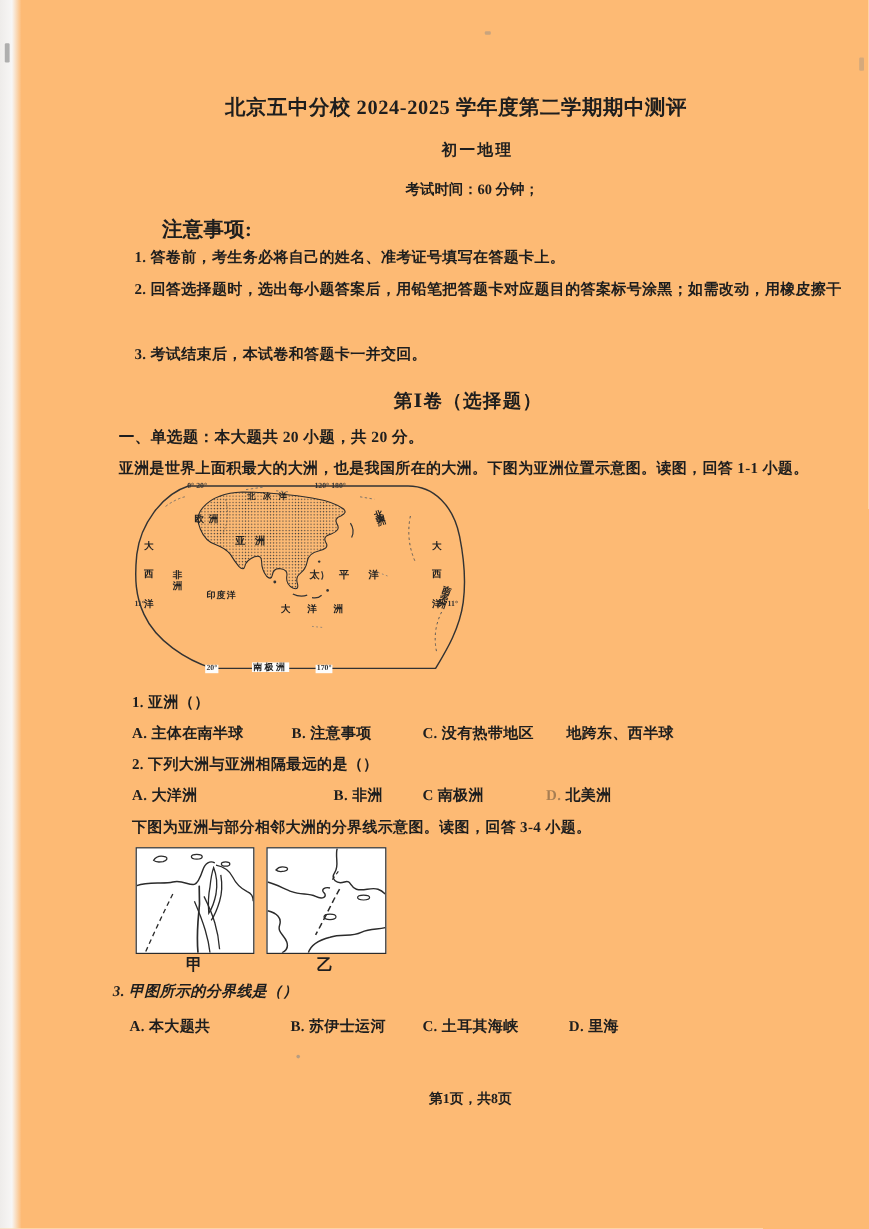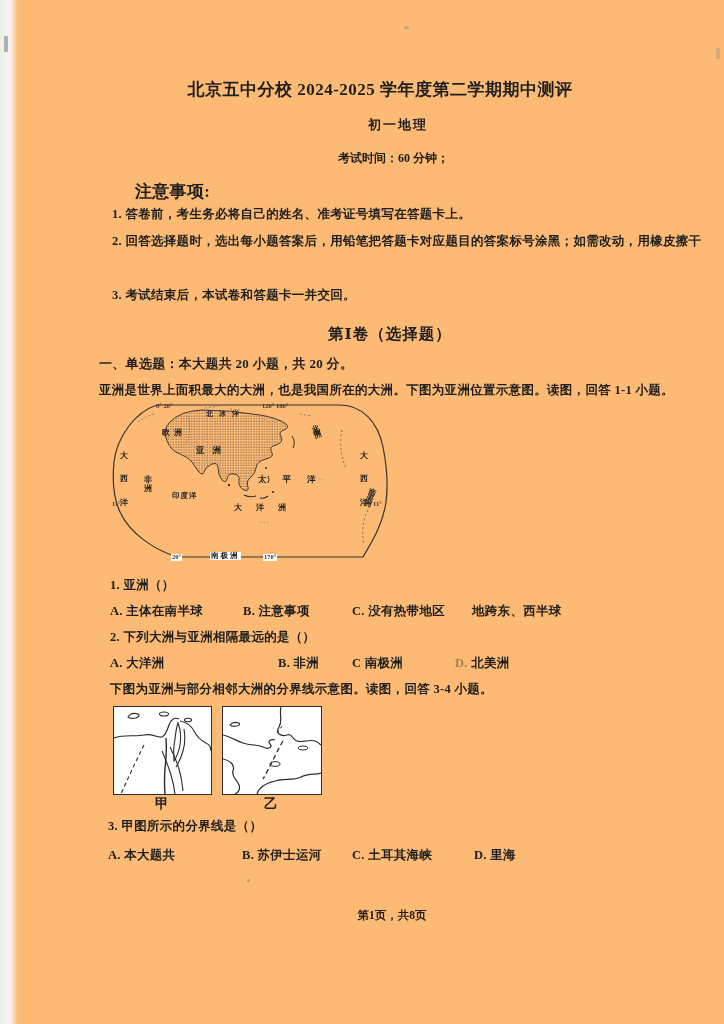--- a/index.html
+++ b/index.html
@@ -138,21 +138,21 @@
       <ellipse cx="52" cy="57" rx="5" ry="2.3" fill="none" stroke="#2b2b2b" stroke-width="1"></ellipse>
       <path d="M0 52 C8 54,12 58,10 64 C8 70,14 72,16 78 C18 84,14 86,12 87" fill="none" stroke="#2b2b2b" stroke-width="1.2"></path>
       <path d="M34 87 C36 80,44 76,52 74 C62 71,70 74,78 70 C86 66,92 68,98 66" fill="none" stroke="#2b2b2b" stroke-width="1.2"></path>
       <path d="M54 26 l5 -7" fill="none" stroke="#2b2b2b" stroke-width="1" stroke-dasharray="3 2.5"></path>
       <path d="M60 34 C54 44,48 58,40 72" fill="none" stroke="#2b2b2b" stroke-width="1.3" stroke-dasharray="5 3"></path>
     </svg>
   </div>
   <div class="abs figlab" style="left:155px;top:795px;">甲</div>
   <div class="abs figlab" style="left:264px;top:795px;">乙</div>
 
-  <div class="abs body" style="left:108px;top:818px;">3. 甲图所示的分界线是（）</div>
+  <div class="abs body" style="left:94px;top:818px;font-style:italic;">3. 甲图所示的分界线是（）</div>
   <div class="abs body" style="left:108px;top:847px;">A. 本大题共</div>
   <div class="abs body" style="left:242px;top:847px;">B. 苏伊士运河</div>
   <div class="abs body" style="left:352px;top:847px;">C. 土耳其海峡</div>
   <div class="abs body" style="left:458px;top:847px;margin-left:16px;">D. 里海</div>
 
   <div class="abs ctr" style="left:132px;top:908px;width:520px;font-size:11.5px;">第1页，共8页</div>
 
 </div>
 
 </body></html>

